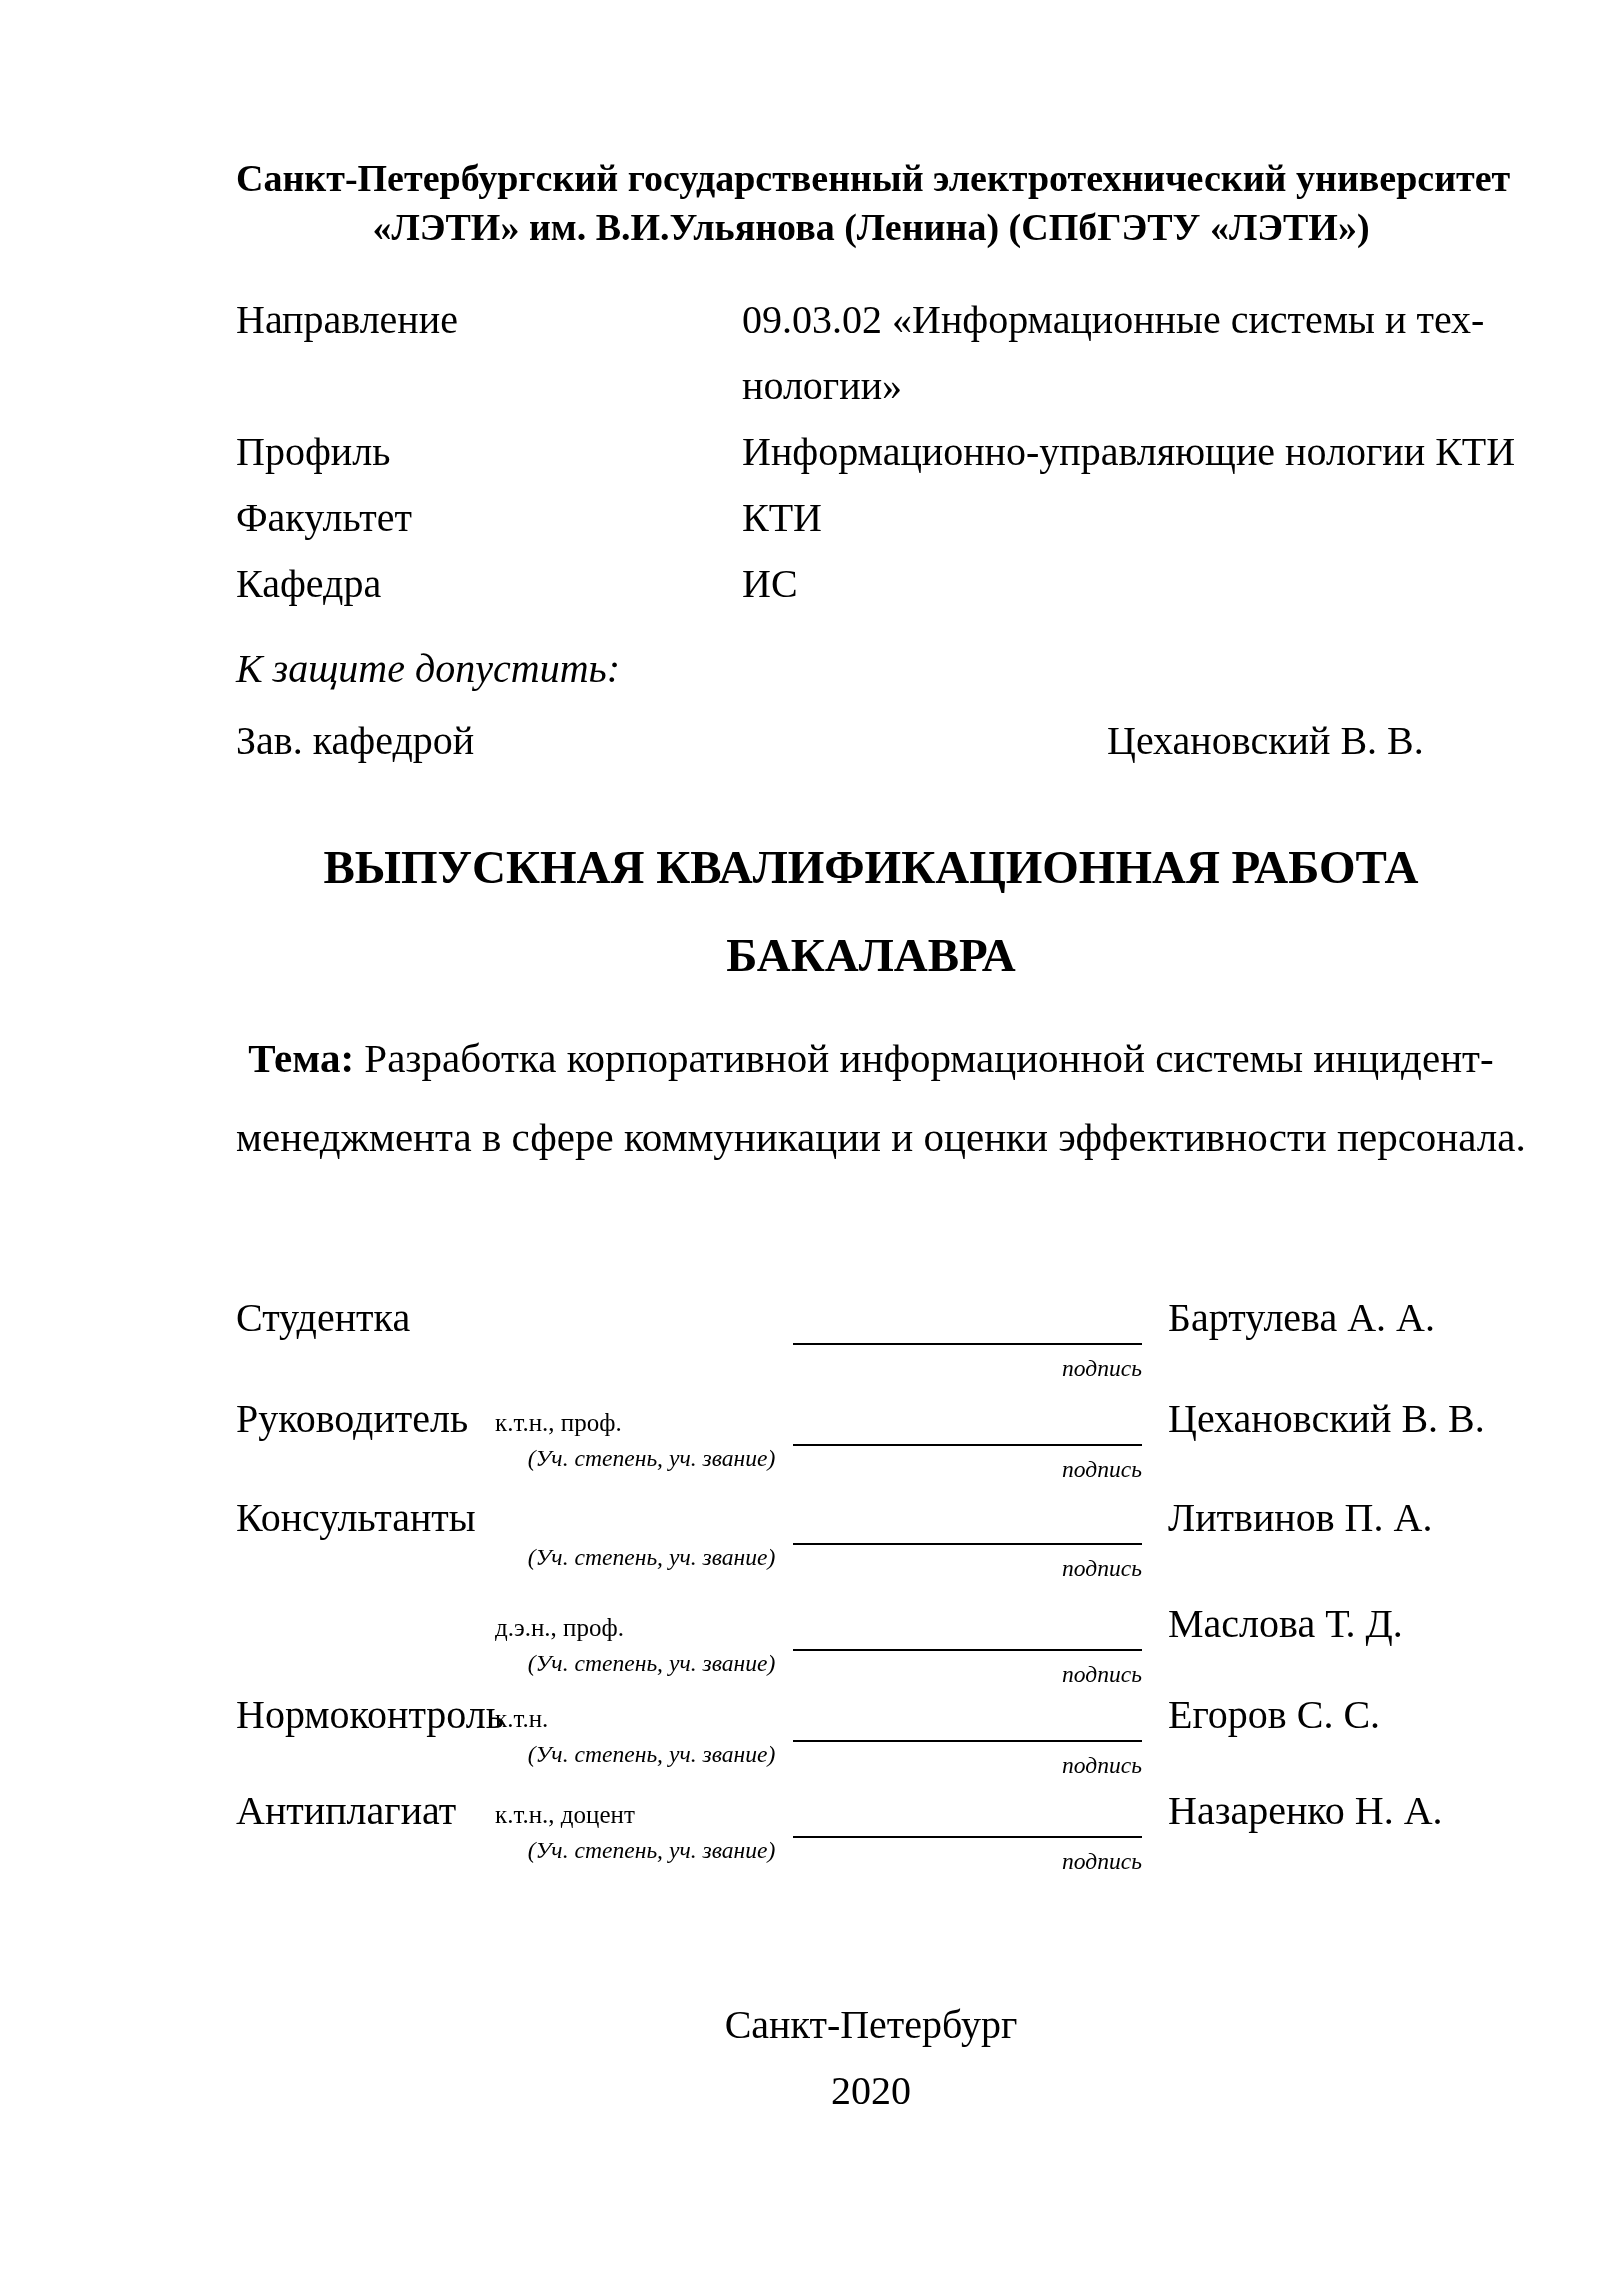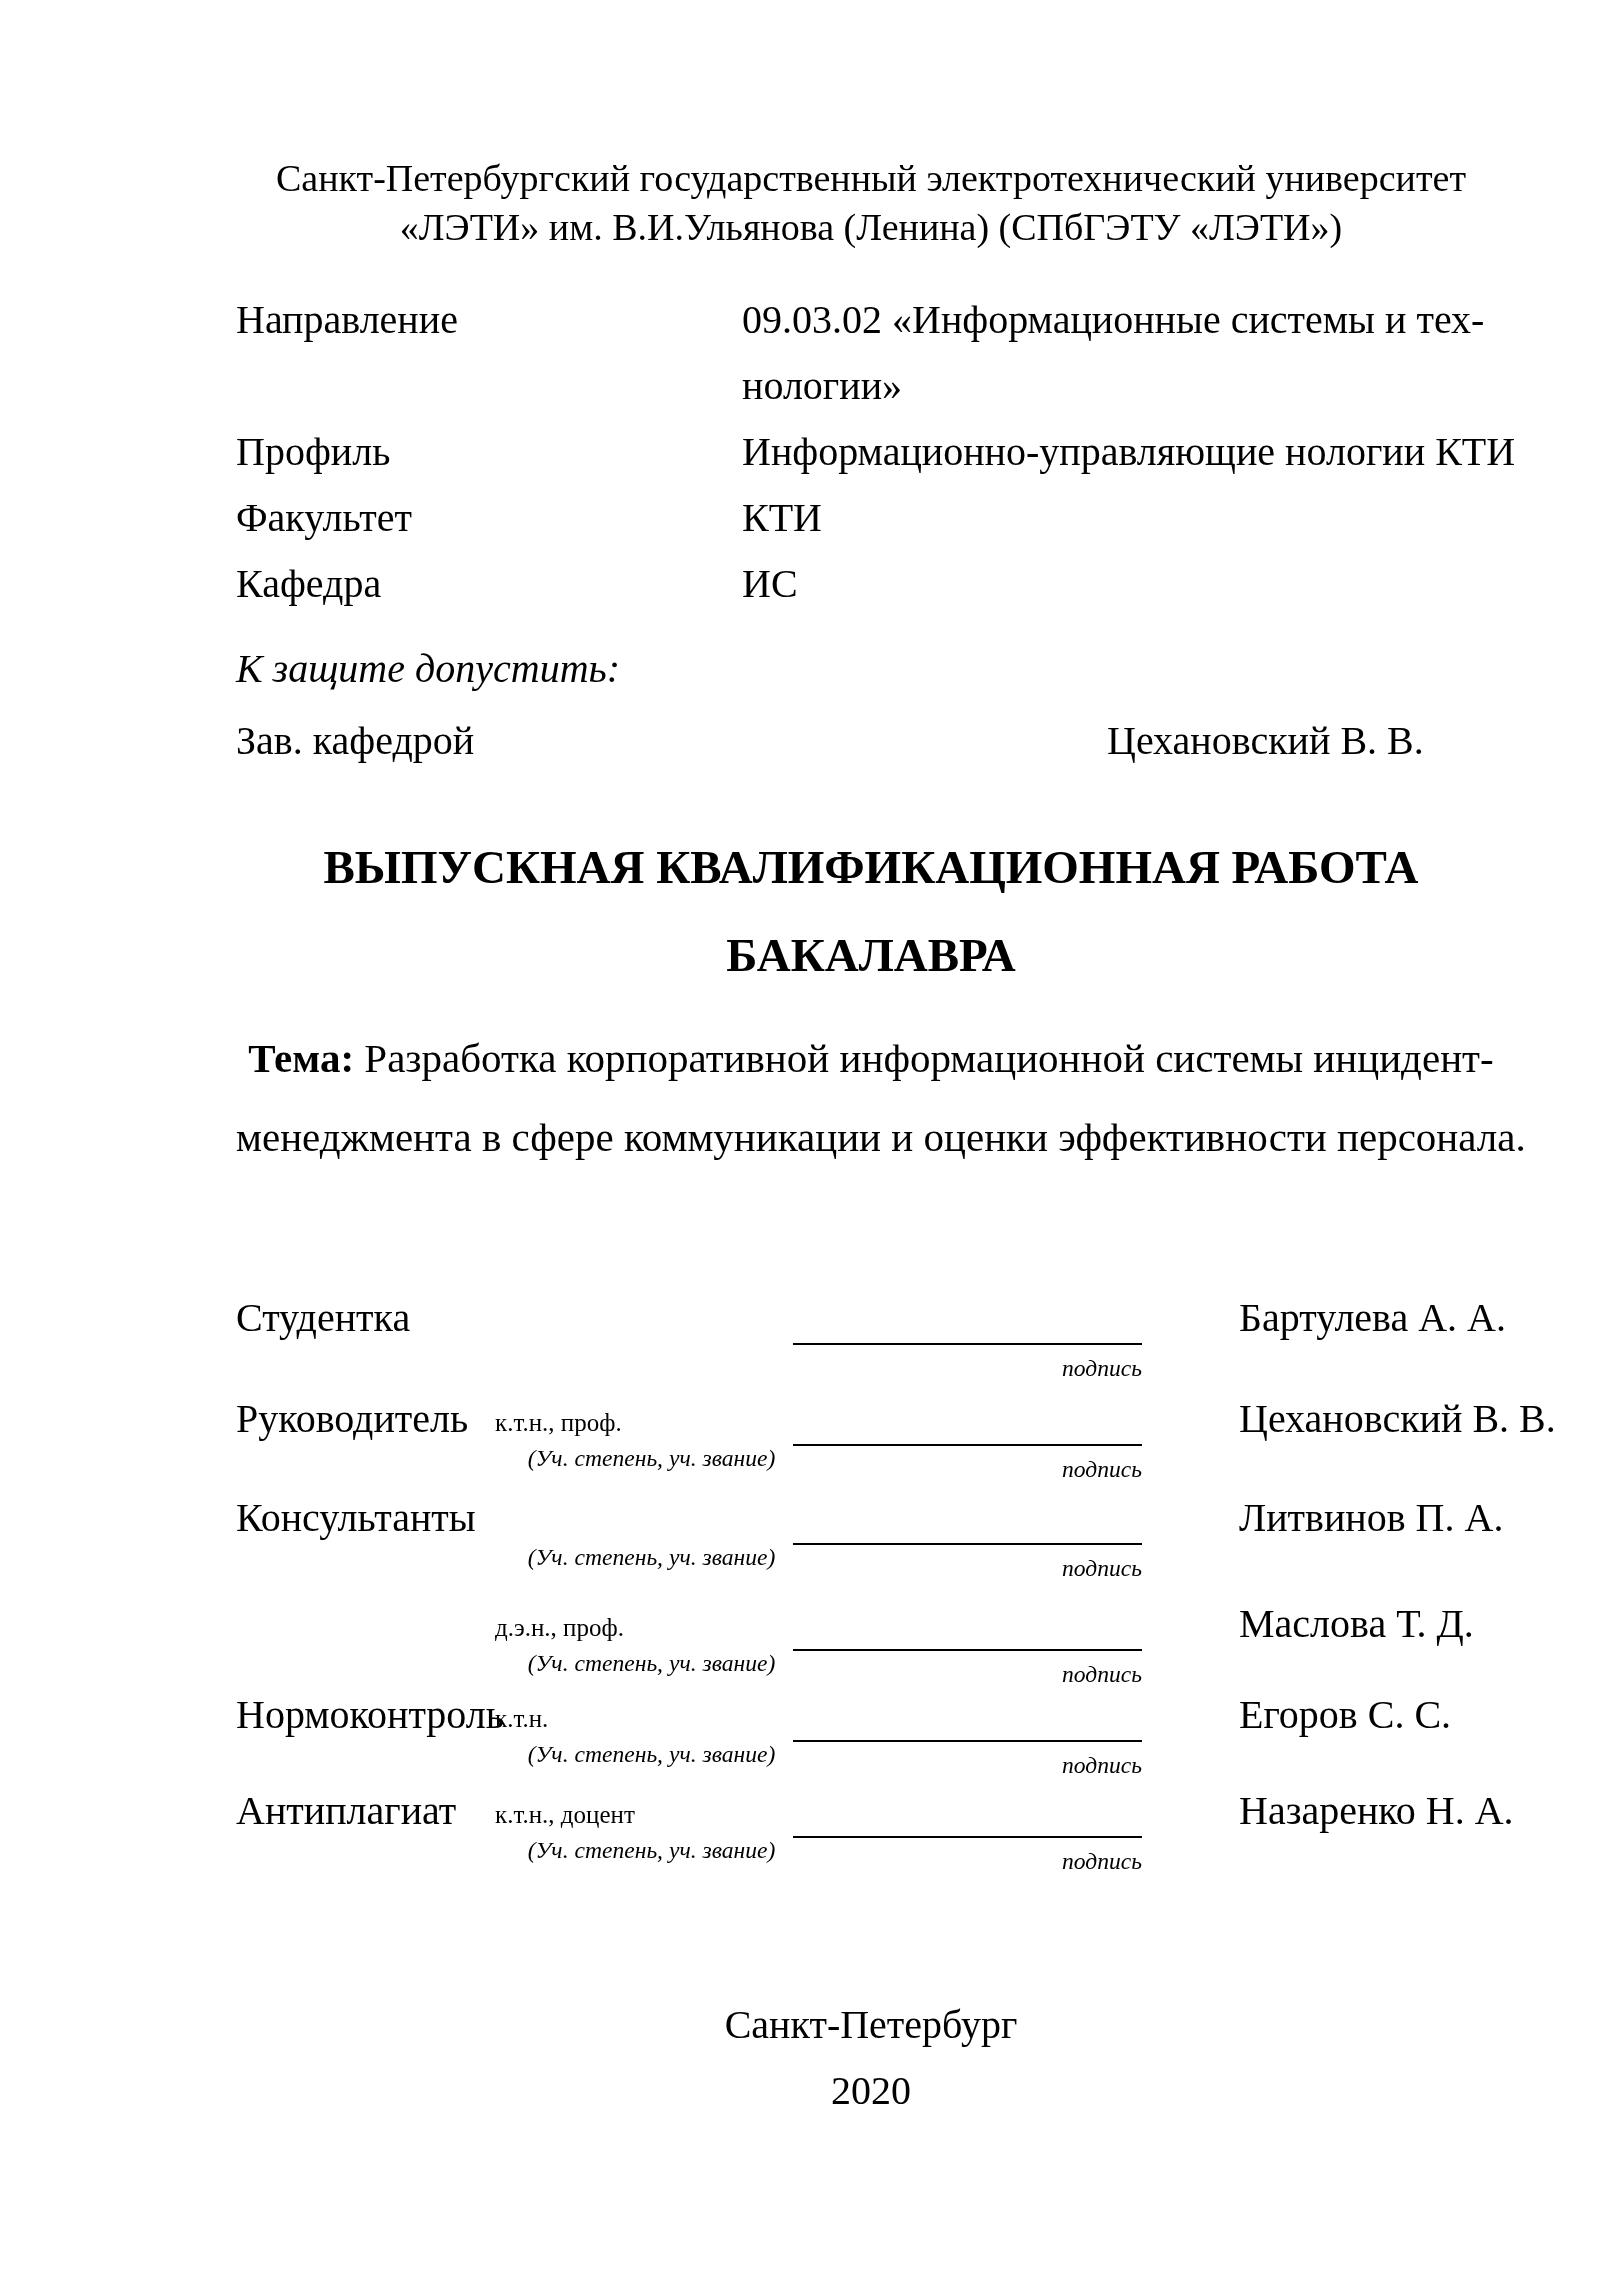--- a/index.html
+++ b/index.html
@@ -12,21 +12,21 @@
     color: #000000;
     font-family: "Liberation Serif", "DejaVu Serif", serif;
     overflow: hidden;
   }
   .nowrap { white-space: nowrap; }
   .bold { font-weight: bold; }
 
   
   .header {
     position: absolute; top: 154px; left: 236px; width: 1270px;
-    text-align: center; font-weight: normal; font-size: 38px; line-height: 49px;
+    text-align: center; font-weight: bold; font-size: 38px; line-height: 49px;
   }
 
   
   .info { position: absolute; top: 287px; left: 236px; width: 1270px; font-size: 40px; }
   .irow { position: relative; height: 66px; line-height: 66px; white-space: nowrap; }
   .ilabel { position: absolute; left: 0; font-weight: normal; }
   .ivalue { margin-left: 506px; }
 
   
   .admit { position: absolute; top: 633px; left: 236px; width: 1270px; font-size: 40px; }
@@ -66,21 +66,21 @@
     border-bottom: 2.4px solid #000000;
   }
   .deg-caption {
     position: absolute; left: 243px; top: 46px; width: 345px;
     text-align: center; font-style: italic; font-size: 23.6px; line-height: 27px; white-space: nowrap;
   }
   .sig-caption {
     position: absolute; left: 557px; top: 57px; width: 349px;
     text-align: right; font-style: italic; font-size: 23.6px; line-height: 27px; white-space: nowrap;
   }
-  .name { position: absolute; left: 1003px; top: 0; line-height: 40px; white-space: nowrap; }
+  .name { position: absolute; left: 932px; top: 0; line-height: 40px; white-space: nowrap; }
 
   
   .footer {
     position: absolute; top: 1992px; left: 236px; width: 1270px;
     text-align: center; font-size: 40px; line-height: 66px;
   }
 </style>
 </head>
 <body>
 

